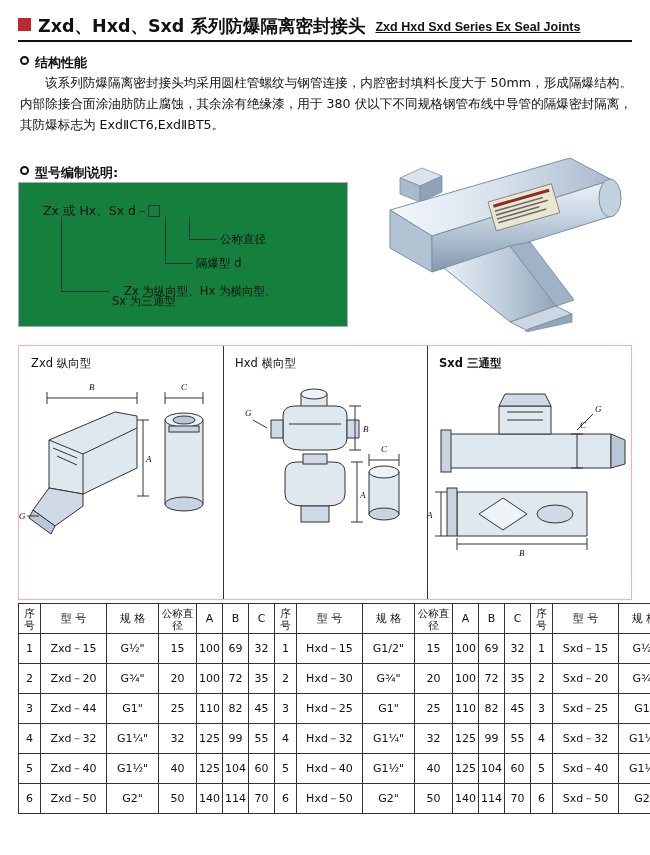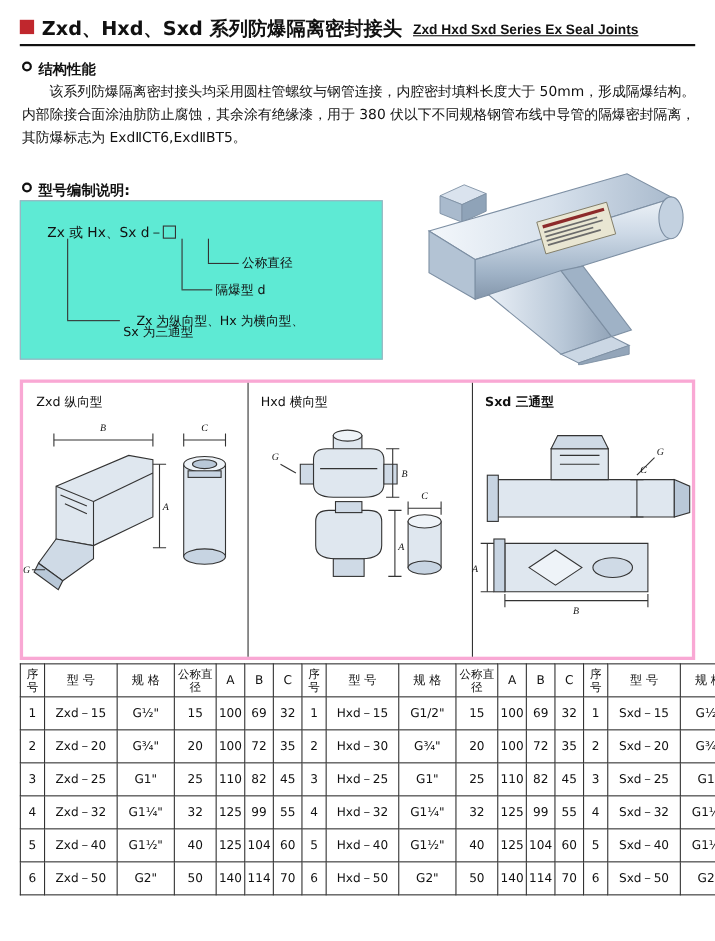--- a/index.html
+++ b/index.html
@@ -46,39 +46,39 @@
   }
   
   .para {
     position:absolute; left:20px; top:72px; width:612px;
     font-size:12.6px; line-height:21px; text-align:justify;
     text-indent:25px;
   }
   
   .model-box {
     position:absolute; left:18px; top:182px; width:330px; height:145px;
-    background:#5eead4; border:1px solid #9fb0c0;
+    background:#15803d; border:1px solid #9fb0c0;
   }
   .mb-title {
     position:absolute; left:24px; top:20px; font-size:12.5px; white-space:nowrap;
   }
   .mb-sq {
     display:inline-block; width:12px; height:12px; border:1px solid #333;
     vertical-align:middle; position:relative; top:-1px;
   }
   .lead { position:absolute; background:#333; }
   .mb-txt { position:absolute; font-size:11.5px; white-space:nowrap; }
   
   .photo {
     position:absolute; left:360px; top:150px; width:278px; height:182px;
   }
   
   .figs {
     position:absolute; left:18px; top:345px; width:614px; height:255px;
-    border:3px solid #f9a8d4;
+    border:1px solid #f9a8d4;
   }
   .fig-div { position:absolute; top:0; bottom:0; width:1px; background:#333; }
   .fig-label {
     position:absolute; top:10px; font-size:11.5px; font-weight:normal;
   }
   
   table.spec {
     position:absolute; left:18px; top:603px; width:614px;
     border-collapse:collapse; table-layout:fixed;
   }
@@ -370,21 +370,21 @@
       <td>100</td>
       <td>72</td>
       <td>35</td>
       <td>2</td>
       <td>Sxd－20</td>
       <td>G¾"</td>
 
     </tr>
     <tr>
       <td>3</td>
-      <td>Zxd－25</td>
+      <td>Zxd－44</td>
       <td>G1"</td>
       <td>25</td>
       <td>110</td>
       <td>82</td>
       <td>45</td>
       <td>3</td>
       <td>Hxd－25</td>
       <td>G1"</td>
       <td>25</td>
       <td>110</td>

